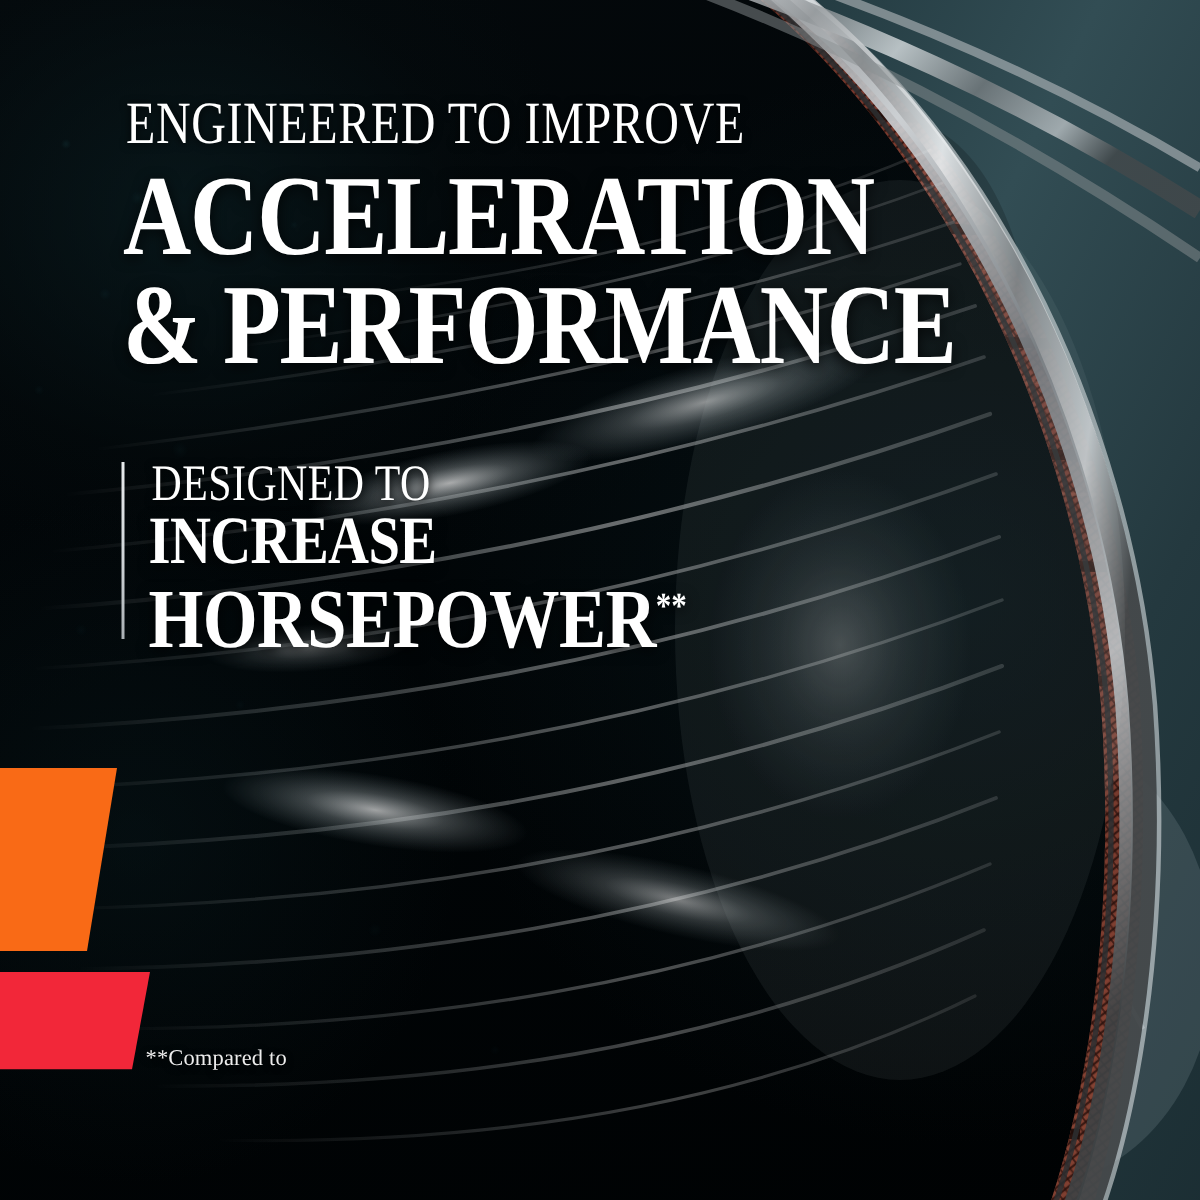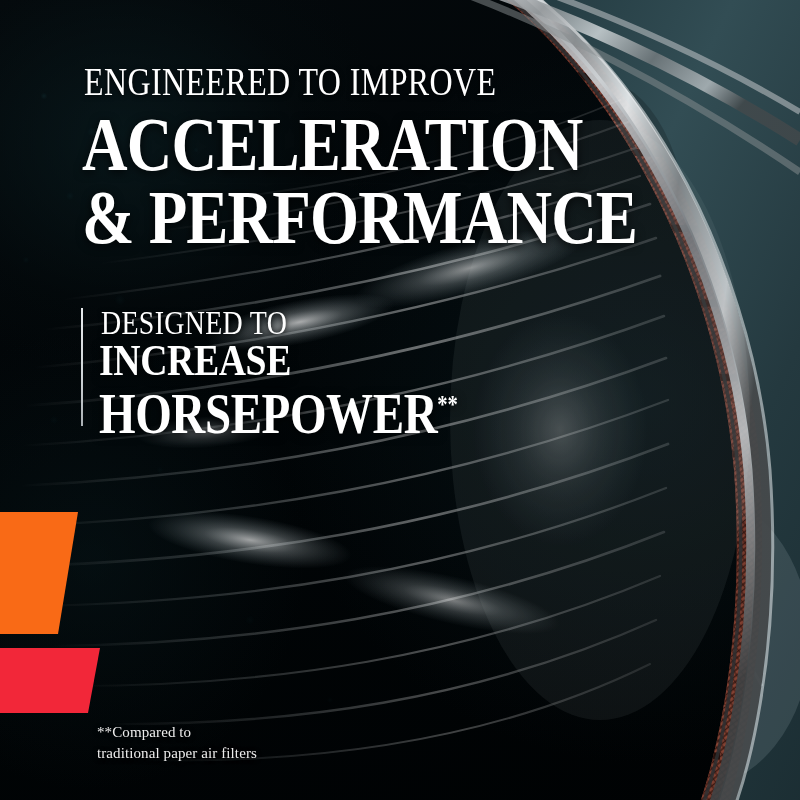--- a/index.html
+++ b/index.html
@@ -127,27 +127,28 @@
   .sub-line.s2 { top: 377px; font-size: 56px; line-height: 56px; }
   .sub-line .ast {
     font-size: 0.44em;
     vertical-align: super;
     letter-spacing: 0;
   }
 
   .footnote {
     position: absolute;
     left: 97px;
-    top: 722px;
+    top: 696px;
     font-size: 15px;
     line-height: 21px;
     color: #ededed;
     font-weight: 400;
     letter-spacing: .1px;
     text-shadow: 0 1px 5px rgba(0,0,0,.9);
+    text-align: right;
   }
   .footnote div { white-space: nowrap; }
 </style>
 </head>
 <body>
 
 <div id="stage">
 
   <div class="bg-base"></div>
   <div class="bg-mottle"></div>
@@ -344,16 +345,15 @@
   <div class="sub-eyebrow">DESIGNED TO</div>
 
   <div class="sub-line s1">INCREASE</div>
 
   <div class="sub-line s2">
     <span>HORSEPOWER</span><span class="ast">**</span>
   </div>
 
   <div class="footnote">
     <div>**Compared to</div>
-    <div>traditional paper air filters</div>
   </div>
 
 </div>
 
 </body></html>

